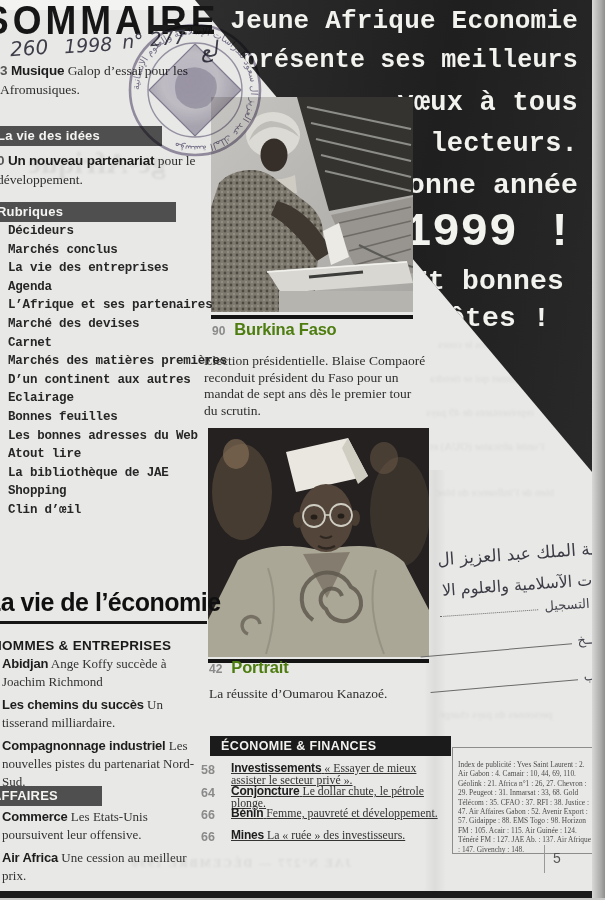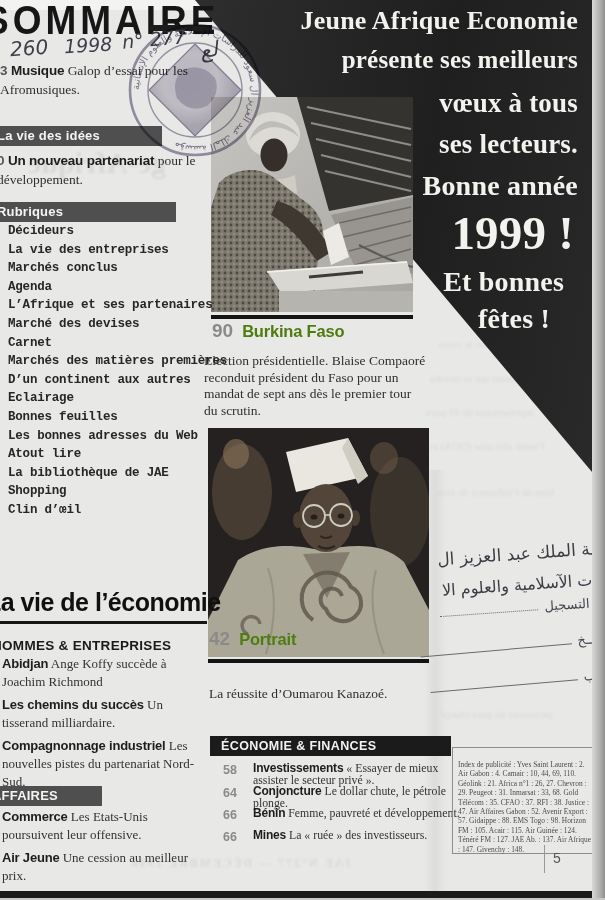--- a/index.html
+++ b/index.html
@@ -27,21 +27,21 @@
   .hw-issue{left:10px;top:36px;font-size:20px;transform:rotate(-4deg);}
   .hw-year{left:64px;top:34px;font-size:19px;transform:rotate(-3deg);}
   .hw-number{left:122px;top:28px;font-size:19px;transform:rotate(-5deg);}
   .hw-scribble{left:200px;top:38px;font-size:21px;transform:rotate(-8deg);}
 
   
   .banner{position:absolute;left:195px;top:0;width:397px;height:472px;z-index:2;
     clip-path:polygon(0 0,100% 0,100% 100%,0 0);
     background:linear-gradient(100deg,#2e2e2e,#1f1f1f 55%,#292929);}
   .banner .bl{position:absolute;right:14px;white-space:nowrap;text-align:right;
-    font-family:Liberation Serif, serif;font-weight:700;color:#f2f2ef;letter-spacing:.2px;}
+    font-family:Liberation Mono, monospace;font-weight:700;color:#f2f2ef;letter-spacing:.2px;}
   .b1{top:6px;font-size:26px;}
   .b2{top:46px;font-size:25px;}
   .b3{top:88px;font-size:27px;}
   .b4{top:129px;font-size:27px;}
   .b5{top:170px;font-size:28px;}
   .byear{top:206px;right:18px !important;font-size:47px;font-weight:800;color:#9c9c9c;letter-spacing:2px;}
   .b6{top:266px;right:28px !important;font-size:28px;}
   .b7{top:303px;right:42px !important;font-size:28px;}
 
   
@@ -76,32 +76,32 @@
   .bottombar{position:absolute;left:0;top:891px;width:600px;height:9px;background:#1b1b1b;z-index:5;}
 
   
   .photo{position:absolute;z-index:3;overflow:hidden;}
   .ph1{left:211px;top:97px;width:202px;height:215px;}
   .ph2{left:208px;top:428px;width:221px;height:229px;}
   .photo-rule{position:absolute;height:4px;background:#141414;z-index:3;}
   .pr1{left:211px;top:315px;width:202px;}
   .pr2{left:208px;top:659px;width:221px;}
   .feat-head{position:absolute;z-index:3;font-family:"Liberation Sans",sans-serif;white-space:nowrap;}
-  .feat-head .fnum{font-weight:800;font-size:19px;color:#8a8a8a;margin-right:9px;}
+  .feat-head .fnum{font-weight:800;font-size:12px;color:#8a8a8a;margin-right:9px;}
   .feat-head .ftitle{font-weight:900;font-size:16.5px;color:#4d7c0f;letter-spacing:-.2px;}
   .fh1{left:212px;top:320px;}
-  .fh2{left:209px;top:628px;text-align:right;}
+  .fh2{left:209px;top:658px;text-align:right;}
   .feat-cap{position:absolute;z-index:3;font-size:13.5px;line-height:16.5px;color:#2f2f2f;}
   .fc1{left:204px;top:341px;width:222px;margin-top:12px;}
   .fc2{left:209px;top:686px;width:222px;}
 
   .ecofin-bar{position:absolute;left:210px;top:736px;width:241px;height:20px;background:#1b1b1b;z-index:3;
     font-family:"Liberation Sans",sans-serif;font-weight:700;font-size:12.5px;color:#f2f2f0;
     line-height:20px;padding-left:11px;box-sizing:border-box;letter-spacing:.4px;}
-  .ecofin-row{position:absolute;left:223px;width:238px;z-index:3;}
+  .ecofin-row{position:absolute;left:201px;width:238px;z-index:3;text-decoration:underline;}
   .ecofin-row .num{position:absolute;left:0;top:0;font-family:"Liberation Sans",sans-serif;
     font-weight:700;font-size:12.5px;color:#8a8a8a;}
   .ecofin-row .body{margin:0 0 0 30px;font-size:11.8px;line-height:11.5px;color:#333;}
   .ecofin-row .lbl{font-family:"Liberation Sans",sans-serif;font-weight:700;font-size:12px;color:#1d1d1d;letter-spacing:-.2px;}
   .er1{top:763px;} .er2{top:786px;} .er3{top:808px;} .er4{top:830px;}
 
   
   .indexbox{position:absolute;left:452px;top:747px;width:147px;height:107px;z-index:3;
     border:1px solid #8d8d8b;box-sizing:border-box;padding:12px 5px;
     font-family:Liberation Serif, serif;font-size:7.4px;line-height:9.4px;color:#4c4c4c;}
@@ -270,22 +270,22 @@
   <div class="secbar bar-idees">La vie des idées</div>
   <p class="entry e-partenariat">
     <span class="num">0</span>
     <span class="lbl">Un nouveau partenariat</span>
     <span class="txt">pour le développement.</span>
   </p>
 
   <div class="secbar bar-rubriques">Rubriques</div>
   <div class="rublist">
     <div>Décideurs</div>
+    <div>Marchés conclus</div>
     <div>La vie des entreprises</div>
-    <div>Marchés conclus</div>
     <div>Agenda</div>
     <div>L’Afrique et ses partenaires</div>
     <div>Marché des devises</div>
     <div>Carnet</div>
     <div>Marchés des matières premières</div>
     <div>D’un continent aux autres</div>
     <div>Eclairage</div>
     <div>Bonnes feuilles</div>
     <div>Les bonnes adresses du Web</div>
     <div>Atout lire</div>
@@ -300,21 +300,21 @@
 
   <div class="col-left-block blk-hommes">
     <p><span class="lbl">Abidjan</span> <span>Ange Koffy succède à Joachim Richmond</span></p>
     <p><span class="lbl">Les chemins du succès</span> <span>Un tisserand milliardaire.</span></p>
     <p><span class="lbl">Compagnonnage industriel</span> <span>Les nouvelles pistes du partenariat Nord-Sud.</span></p>
   </div>
 
   <div class="secbar bar-affaires">AFFAIRES</div>
   <div class="col-left-block blk-affaires">
     <p><span class="lbl">Commerce</span> <span>Les Etats-Unis poursuivent leur offensive.</span></p>
-    <p><span class="lbl">Air Jeune</span> <span>Une cession au meilleur prix.</span></p>
+    <p><span class="lbl">Air Africa</span> <span>Une cession au meilleur prix.</span></p>
     <p><span class="lbl">Sénégal</span> <span>Bras de fer autour de l’or.</span></p>
   </div>
 
   <div class="ecofin-bar">ÉCONOMIE &amp; FINANCES</div>
   <div class="ecofin-row er1">
     <span class="num">58</span>
     <p class="body"><span class="lbl">Investissements</span> <span>« Essayer de mieux assister le secteur privé ».</span></p>
   </div>
   <div class="ecofin-row er2">
     <span class="num">64</span>

